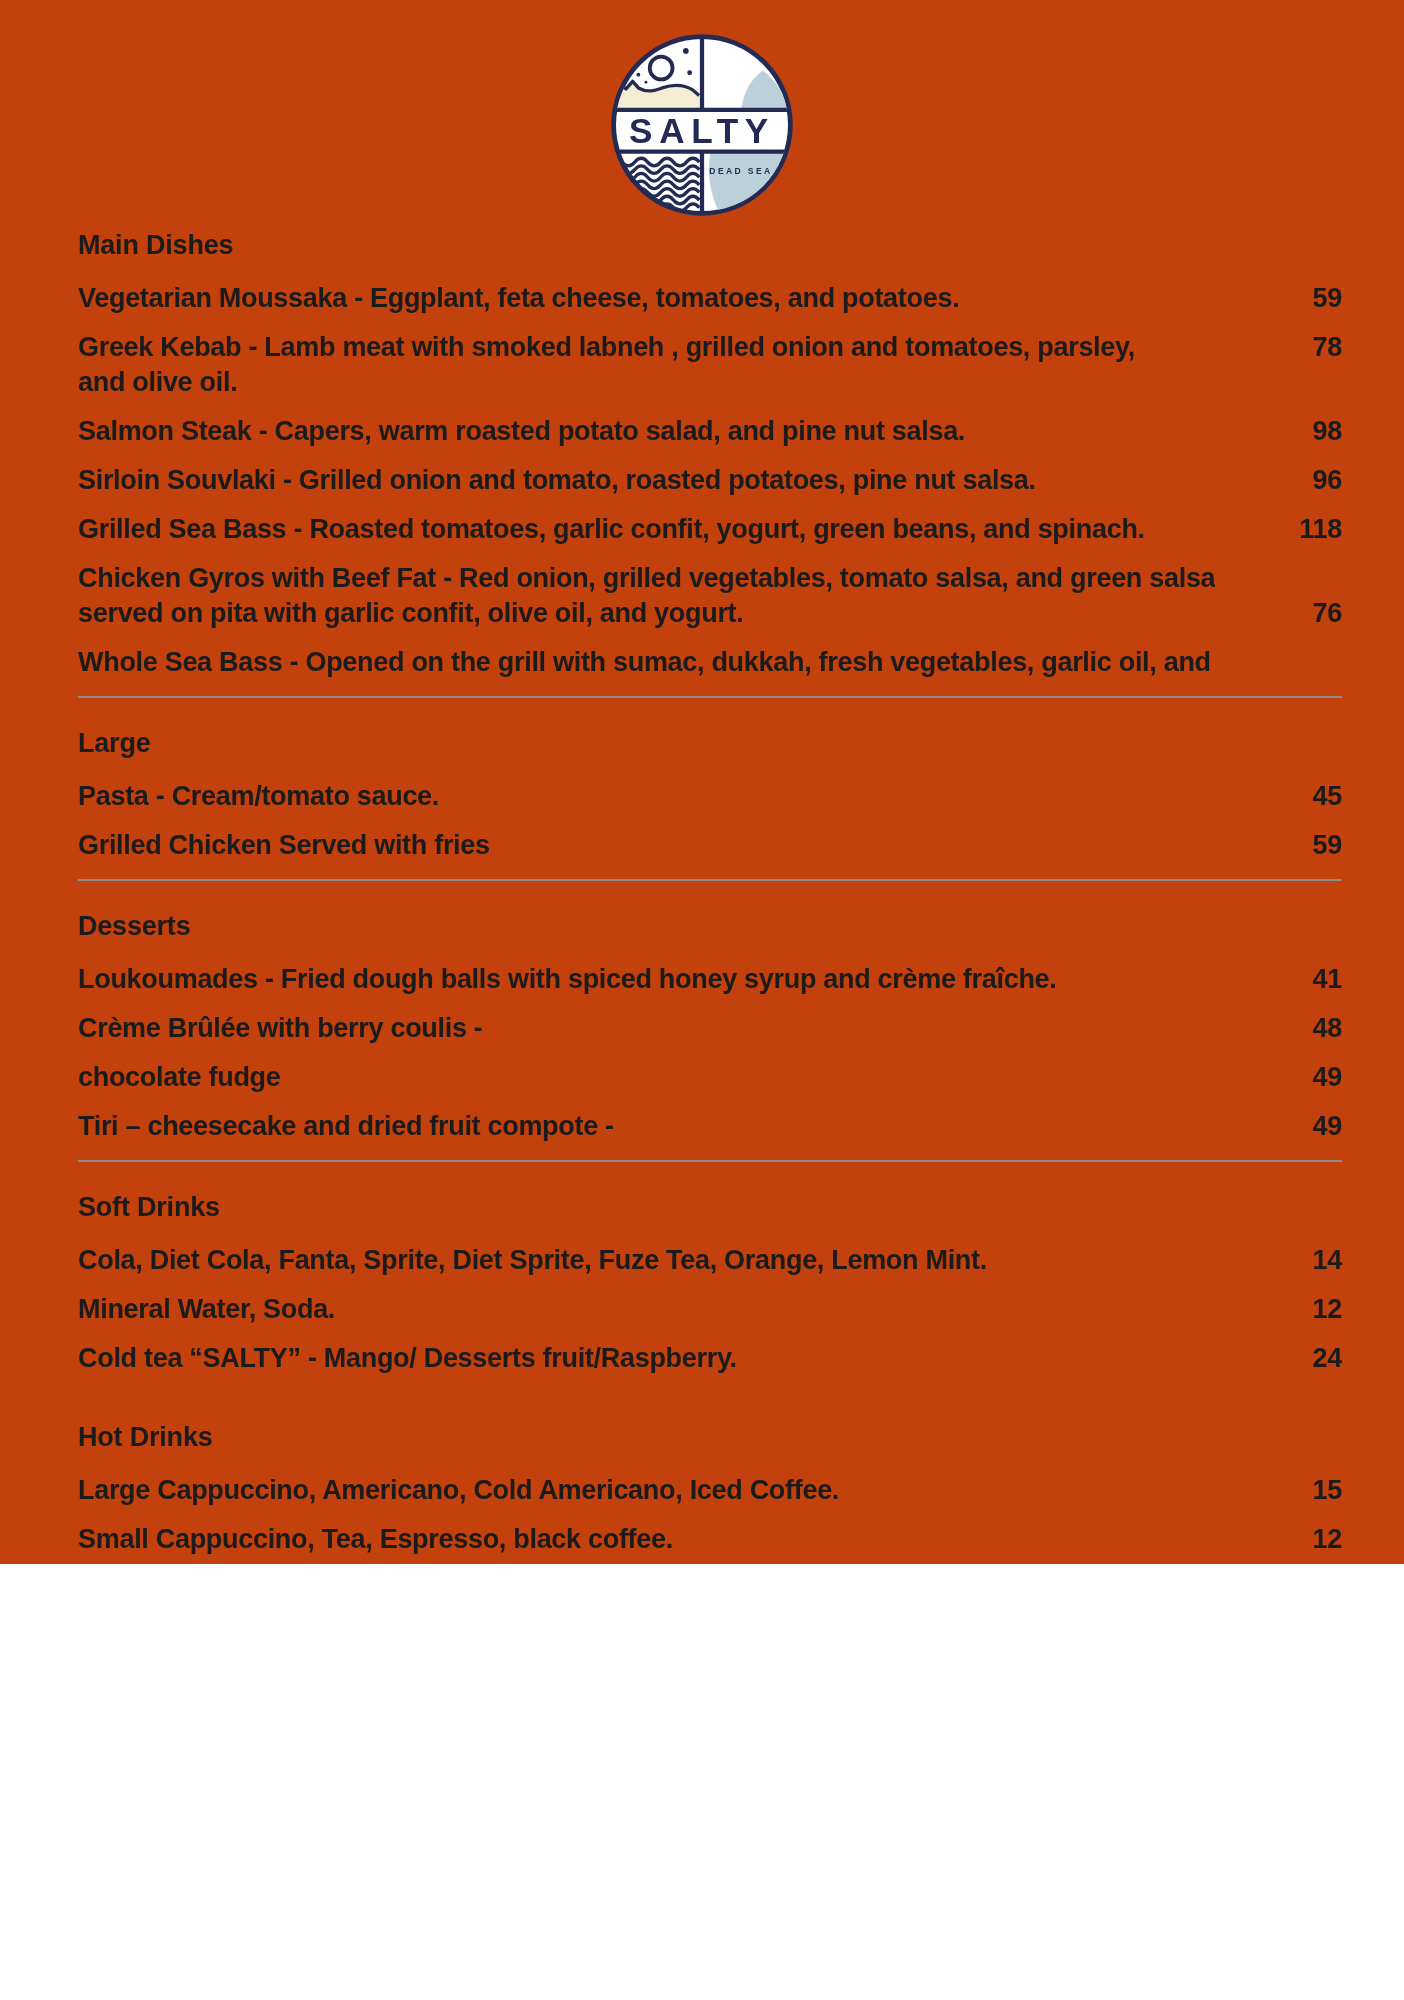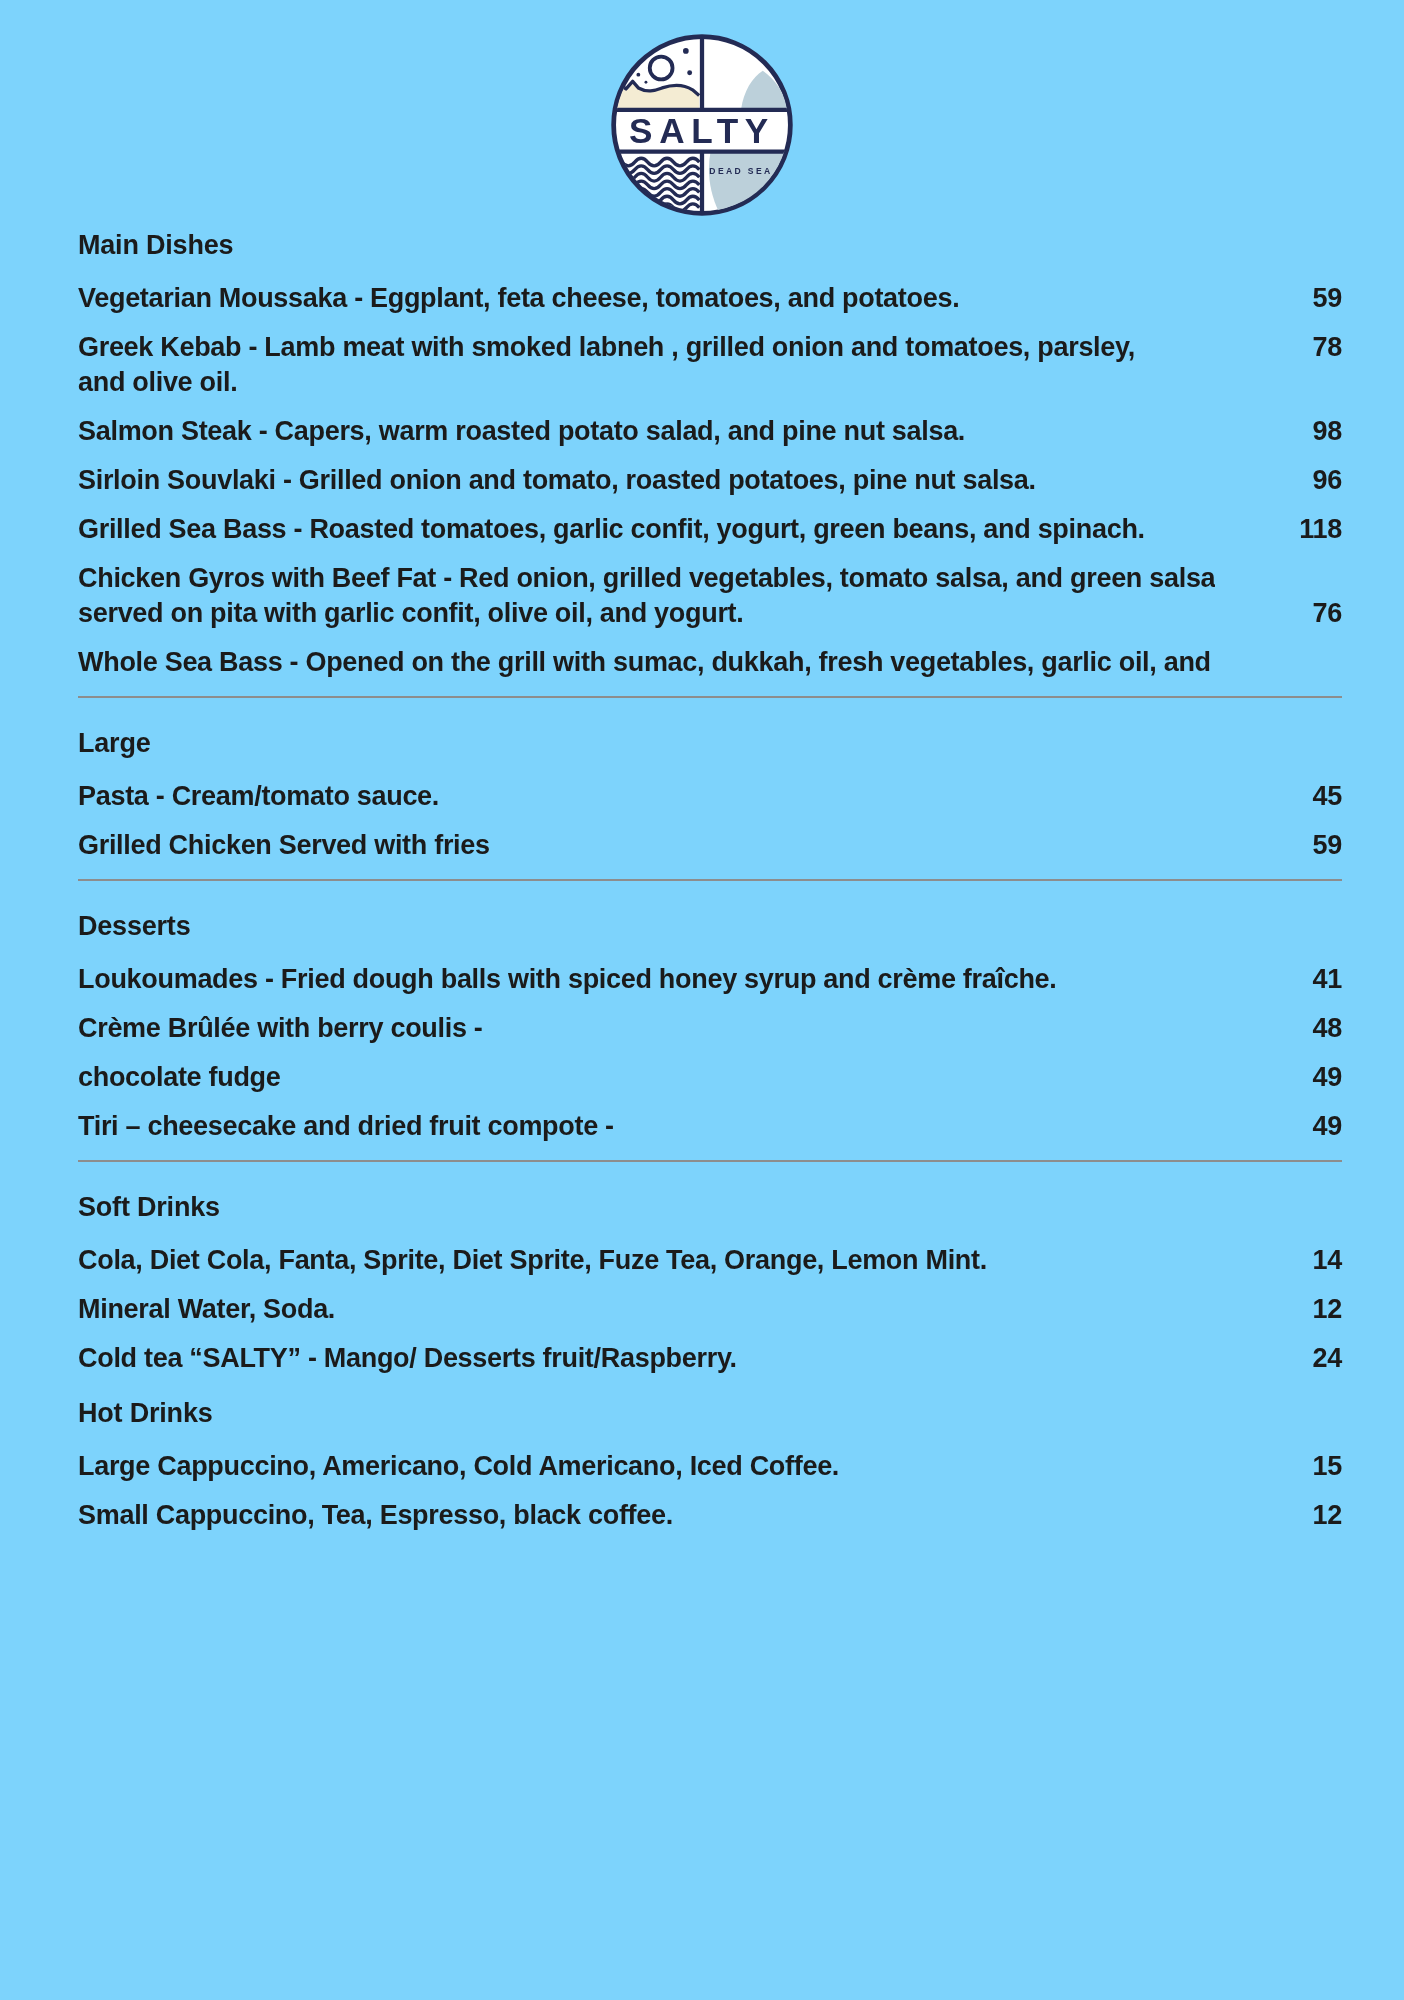--- a/index.html
+++ b/index.html
@@ -3,22 +3,22 @@
 <meta charset="utf-8">
 <style>
   html, body {
     margin: 0;
     padding: 0;
     background: #ffffff;
   }
   .page {
     position: relative;
     width: 1404px;
-    height: 2000px;
-    background: #7dd3fc;
+    height: 1564px;
+    background: #c2410c;
     font-family: "Liberation Sans", sans-serif;
     color: #1b1b1b;
     overflow: hidden;
   }
   .logo-wrap {
     width: 190px;
     height: 190px;
     margin: 30px auto 0 auto;
   }
   .logo-wrap svg { display: block; width: 100%; height: 100%; }
@@ -27,21 +27,21 @@
     padding: 8px 62px 0 78px;
   }
   .section-title {
     font-size: 27px;
     line-height: 35px;
     font-weight: 700;
     letter-spacing: -0.2px;
     margin: 0 0 18px 0;
   }
   .menu-section { margin: 0; }
-  .menu-section.gap-before { margin-top: 20px; }
+  .menu-section.gap-before { margin-top: 44px; }
   .menu-item { margin-bottom: 14px; }
   .item-line {
     display: flex;
     justify-content: space-between;
     align-items: baseline;
     font-size: 27px;
     line-height: 35px;
     font-weight: 700;
     letter-spacing: -0.3px;
     gap: 24px;

